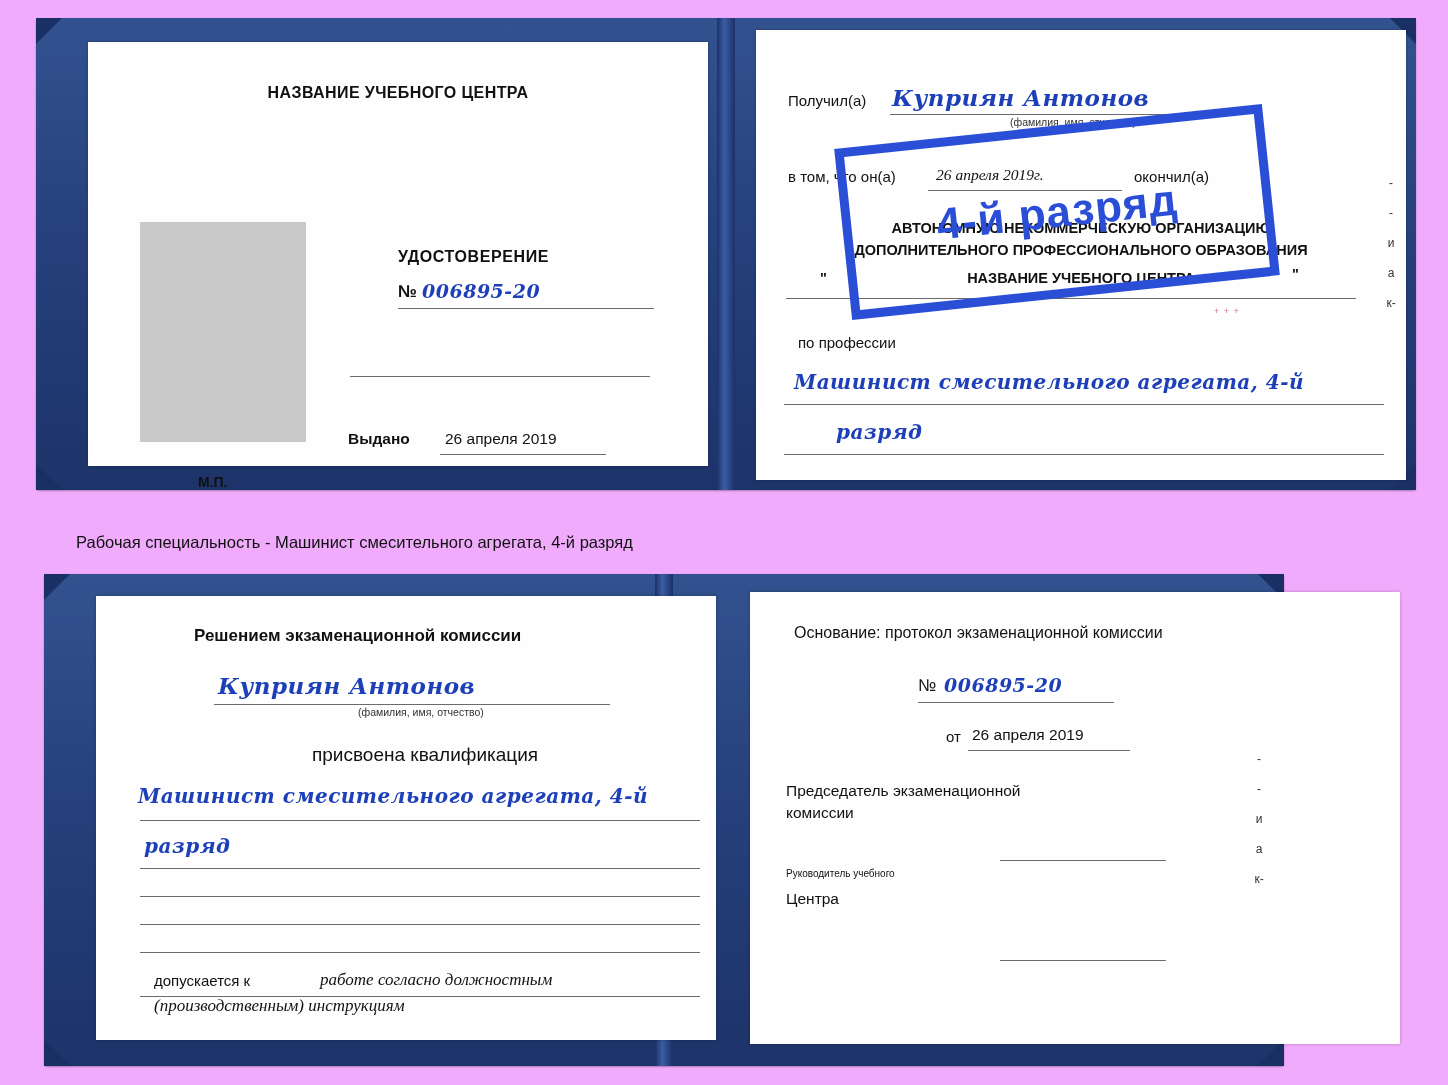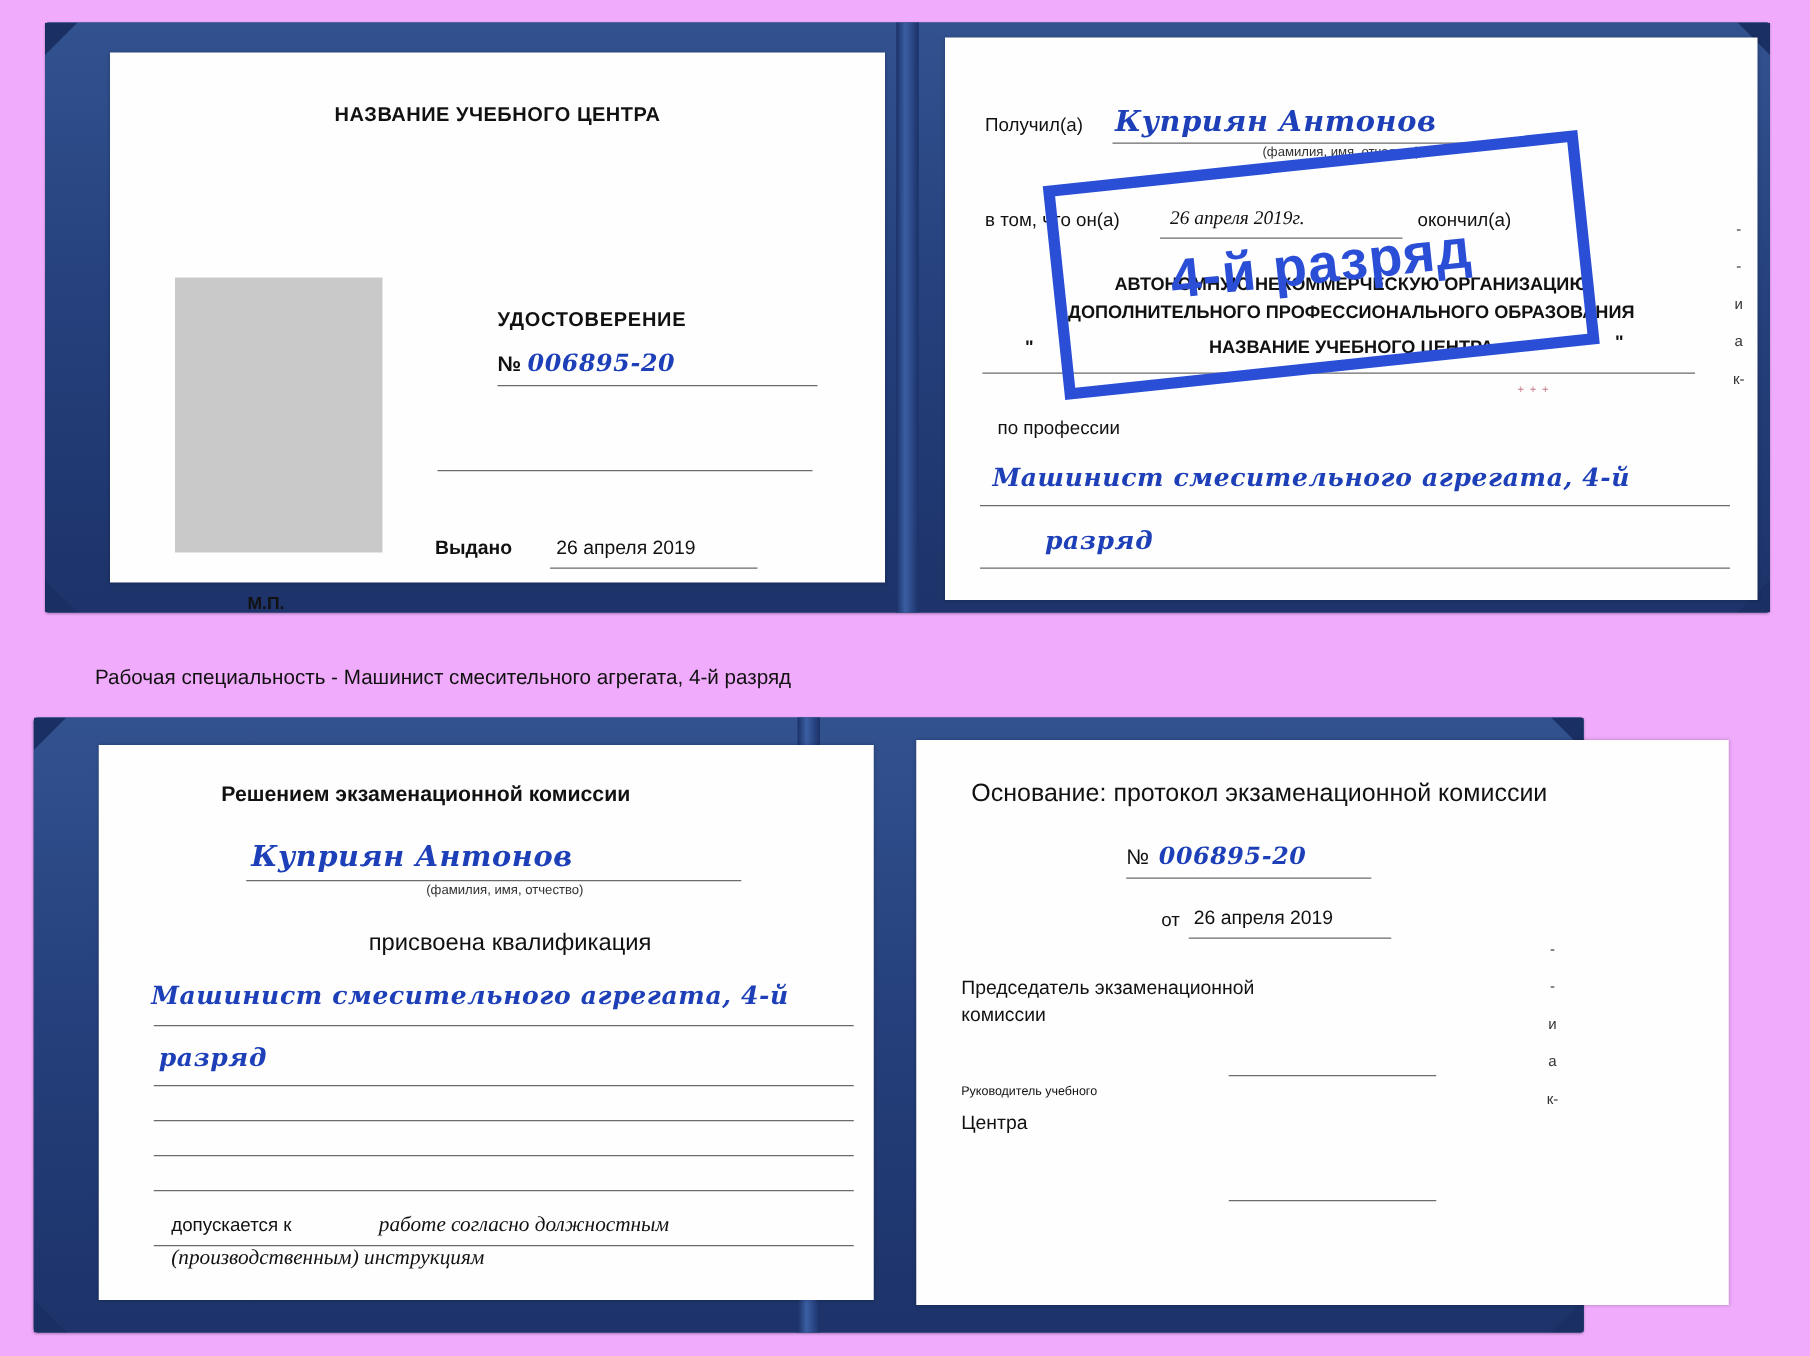--- a/index.html
+++ b/index.html
@@ -19,21 +19,21 @@
   }
 
   
   .book {
     position: absolute;
     background: #2b4a8b;
     border-radius: 3px;
     box-shadow: 0 1px 2px rgba(0,0,0,0.3);
   }
   .book.top { left: 36px; top: 18px; width: 1380px; height: 472px; }
-  .book.bottom { left: 27px; top: 574px; width: 1240px; height: 492px; }
+  .book.bottom { left: 44px; top: 574px; width: 1240px; height: 492px; }
 
   .cover-shade {
     position: absolute;
     inset: 0;
     background: linear-gradient(180deg, #32528f 0%, #25407c 48%, #1d3369 100%);
     border-radius: 3px;
   }
   .spine {
     position: absolute;
     top: 0; bottom: 0;
@@ -250,21 +250,21 @@
       <div class="rule" style="left:44px; top:328px; width:560px;"></div>
       <div class="rule" style="left:44px; top:356px; width:560px;"></div>
 
       <div class="t" style="left:58px; top:376px; font-size:15px;">допускается к</div>
       <div class="t hand-italic" style="left:224px; top:374px; font-size:17px;">работе согласно должностным</div>
       <div class="rule" style="left:44px; top:400px; width:560px;"></div>
       <div class="t hand-italic" style="left:58px; top:400px; font-size:17px;">(производственным) инструкциям</div>
     </div>
 
     <div class="paper right">
-      <div class="t" style="left:44px; top:32px; font-size:20px;text-align:right;">Основание: протокол экзаменационной комиссии</div>
+      <div class="t" style="left:44px; top:32px; font-size:16px;text-align:right;">Основание: протокол экзаменационной комиссии</div>
 
       <div class="t" style="left:168px; top:84px; font-size:17px;">№</div>
       <div class="t hand" style="left:194px; top:82px; font-size:19px;">006895-20</div>
       <div class="rule" style="left:168px; top:110px; width:196px;"></div>
 
       <div class="t" style="left:196px; top:136px; font-size:15px;">от</div>
       <div class="t" style="left:222px; top:134px; font-size:15.5px;">26 апреля 2019</div>
       <div class="rule" style="left:218px; top:158px; width:162px;"></div>
 
       <div class="t" style="left:36px; top:190px; font-size:15.5px;">Председатель экзаменационной</div>

